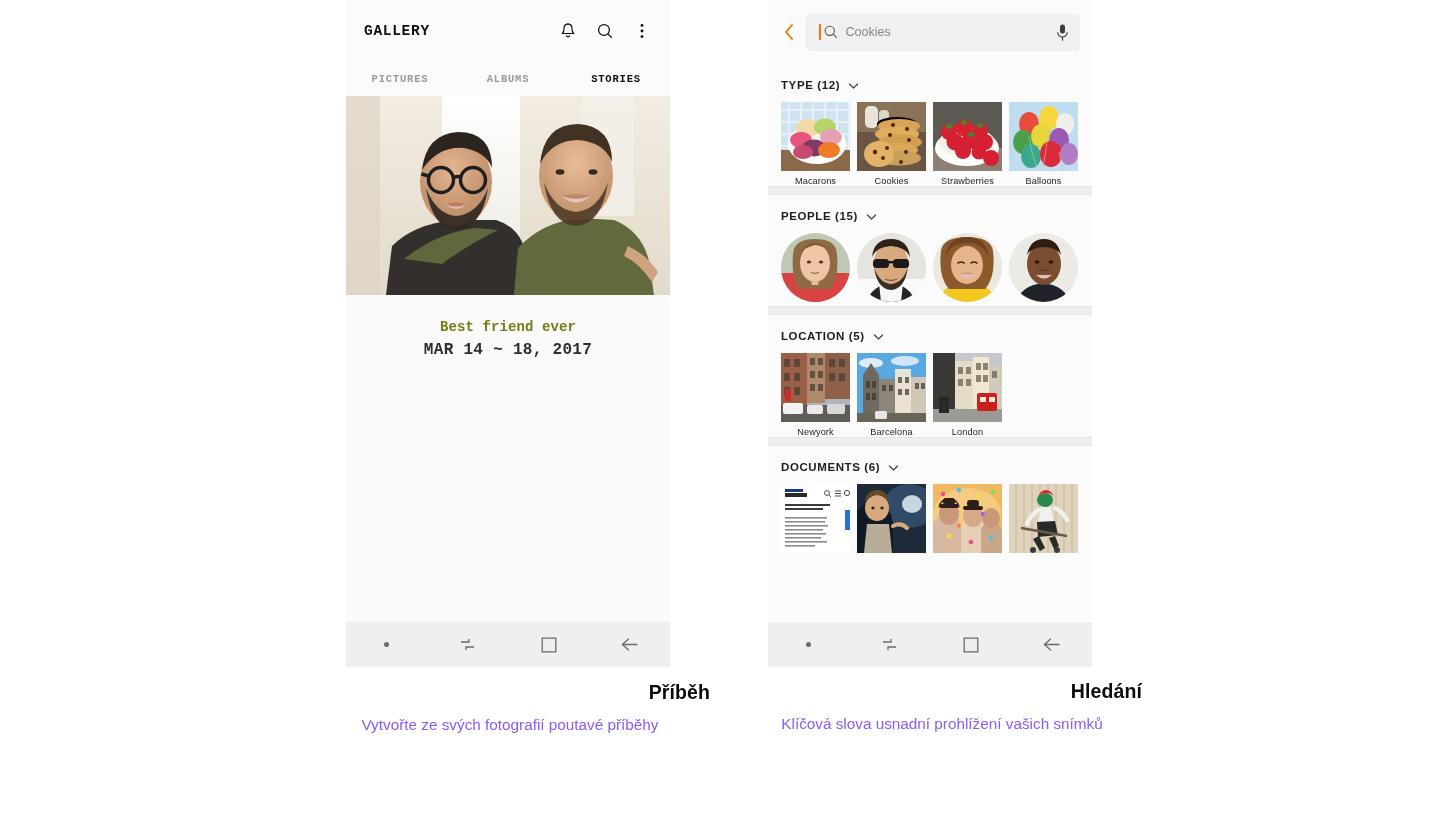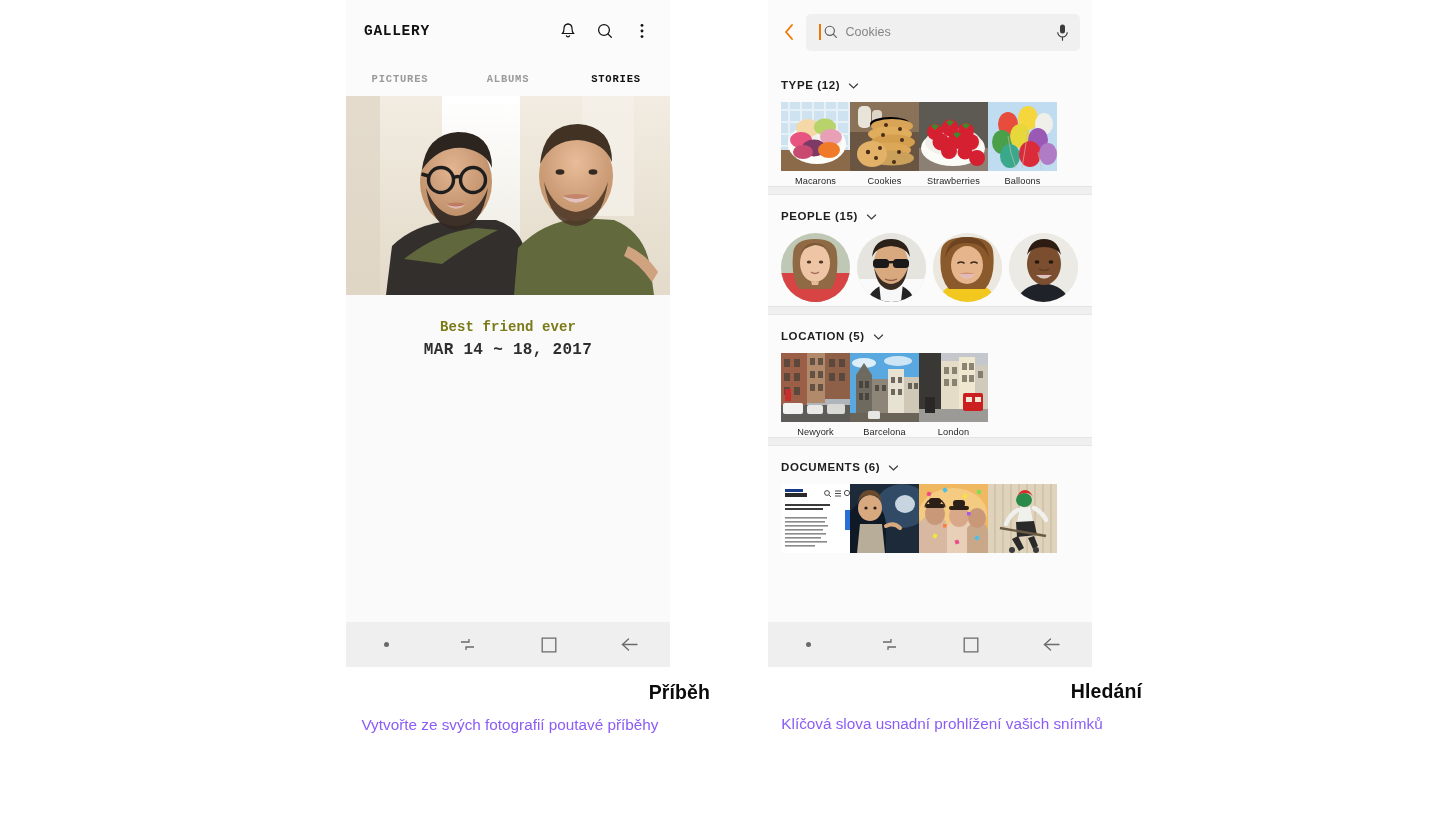--- a/index.html
+++ b/index.html
@@ -64,21 +64,21 @@
   .mic-ic { width: 15px; height: 19px; margin-left: auto; flex: none; }
 
   
   .sec-scroll { height: 565px; overflow: hidden; background: #fbfbfb; }
   .sec-gap { height: 9px; background: #efefef; border-top: 1px solid #e4e4e4; border-bottom: 1px solid #e6e6e6; }
   .section { background: #fbfbfb; padding: 14px 13px 0 13px; }
   .sec-head { display: flex; align-items: center; gap: 7px; margin-bottom: 11px; }
   .sec-title { font-size: 11.5px; font-weight: bold; letter-spacing: .6px; color: #1d1d1d; }
   .chev-down { width: 13px; height: 13px; display:block; }
 
-  .thumbs { display: flex; }
+  .thumbs { display: flex; gap: 7px; }
   .thumb-cell { width: 69px; }
   .thumb {
     width: 69px; height: 69px; overflow: hidden; position: relative;
     background: #ddd;
   }
   .thumb svg, .thumb .gfx { position: absolute; inset: 0; width: 100%; height: 100%; display: block; }
   .thumb-label { margin-top: 5px; font-size: 9.2px; color: #262626; text-align: center; letter-spacing: .1px; }
 
   .avatars { display: flex; gap: 7px; padding-bottom: 4px; }
   .avatar { width: 69px; height: 69px; border-radius: 50%; overflow: hidden; position: relative; background: #eee; }

